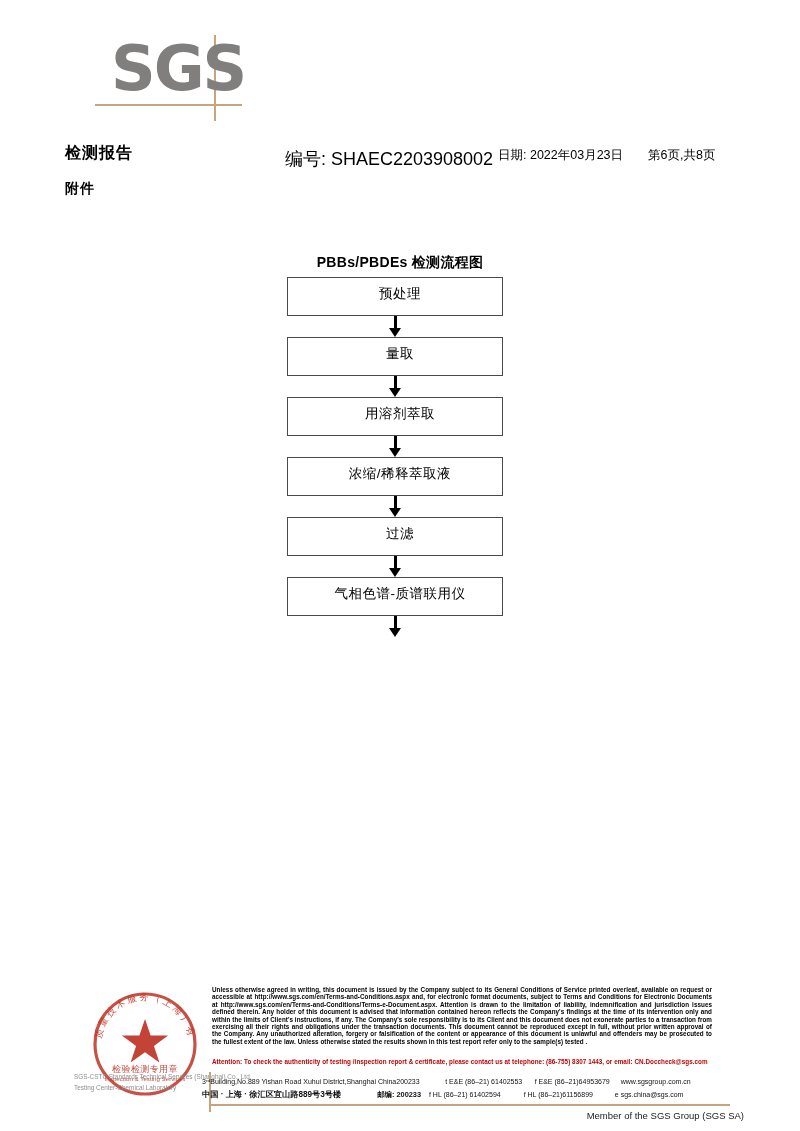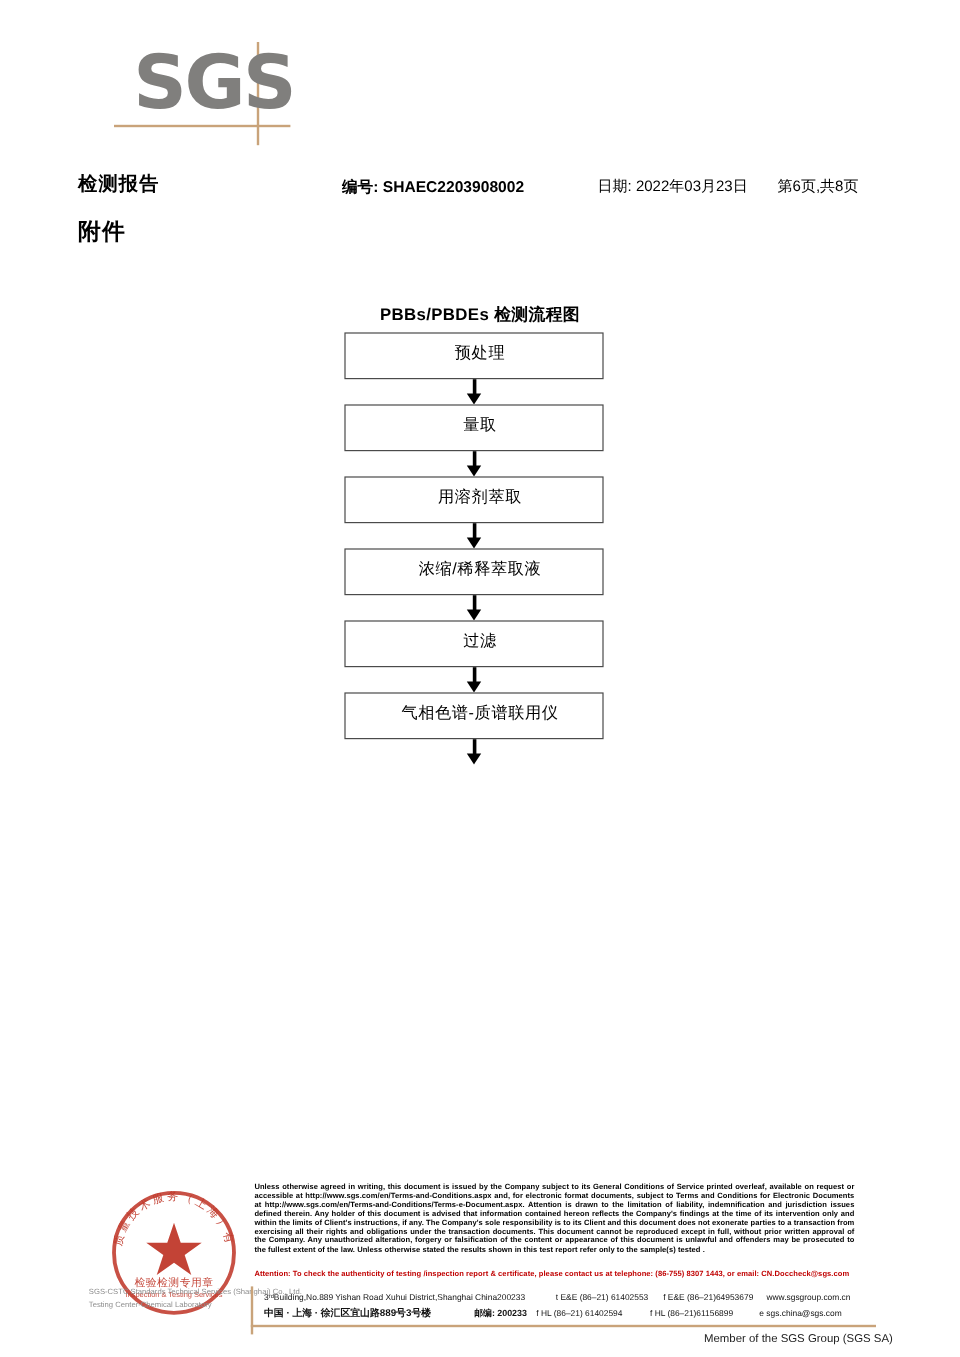--- a/index.html
+++ b/index.html
@@ -71,43 +71,42 @@
     top: 0;
     font-size: 16px;
     font-weight: 700;
     letter-spacing: 1px;
     white-space: nowrap;
   }
   .hdr-no {
     position: absolute;
     left: 285px;
     top: 4px;
-    font-size: 13px;
-    white-space: nowrap;
-    font-weight: bold;
+    font-size: 18px;
+    white-space: nowrap;
   }
   .hdr-date {
     position: absolute;
     left: 498px;
     top: 4px;
     font-size: 12.5px;
     white-space: nowrap;
   }
   .hdr-page {
     position: absolute;
     left: 648px;
     top: 4px;
     font-size: 12.5px;
     white-space: nowrap;
   }
   #attachment-label {
     position: absolute;
     left: 65px;
     top: 180px;
-    font-size: 19px;
+    font-size: 14px;
     font-weight: 700;
     letter-spacing: 1px;
   }
 
   
   #flow-title {
     position: absolute;
     left: 0;
     top: 218px;
     width: 800px;
@@ -226,21 +225,21 @@
     width: 500px;
     font-size: 6.3px;
     line-height: 7.4px;
     color: #c00000;
     font-weight: 700;
     letter-spacing: 0.05px;
   }
 
   #addr-table {
     position: absolute;
-    left: 220px;
+    left: 202px;
     top: 1076px;
     width: 520px;
     font-size: 7px;
     line-height: 12.5px;
     color: #111;
   }
   .addr-row { display: flex; align-items: baseline; white-space: nowrap; }
   .c-addr  { width: 196px; }
   .c-zip   { width: 58px; }
   .c-tel   { width: 106px; }

